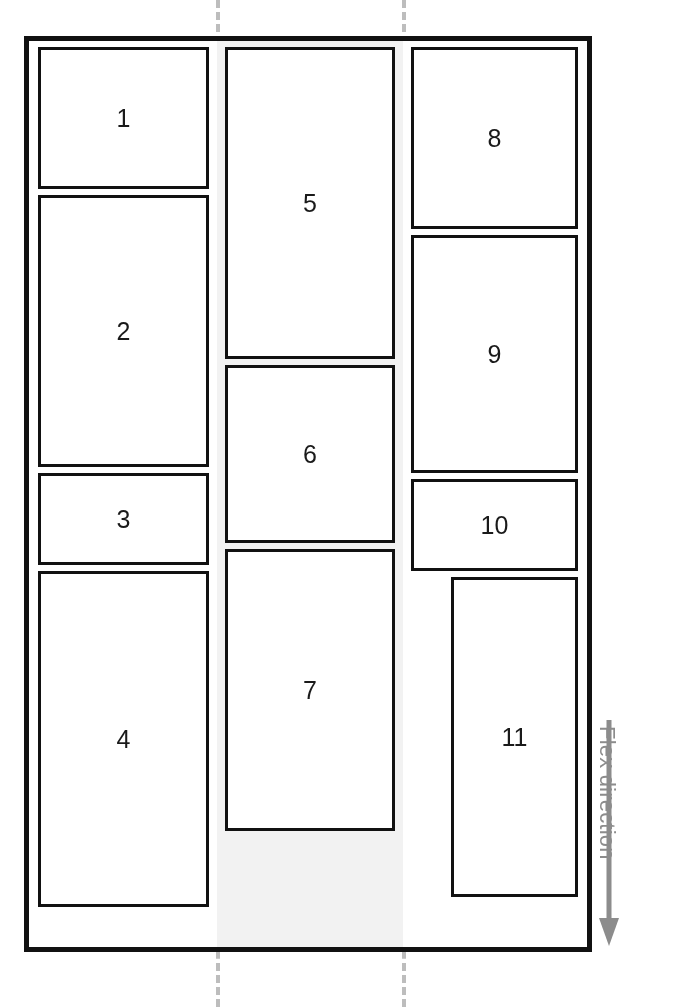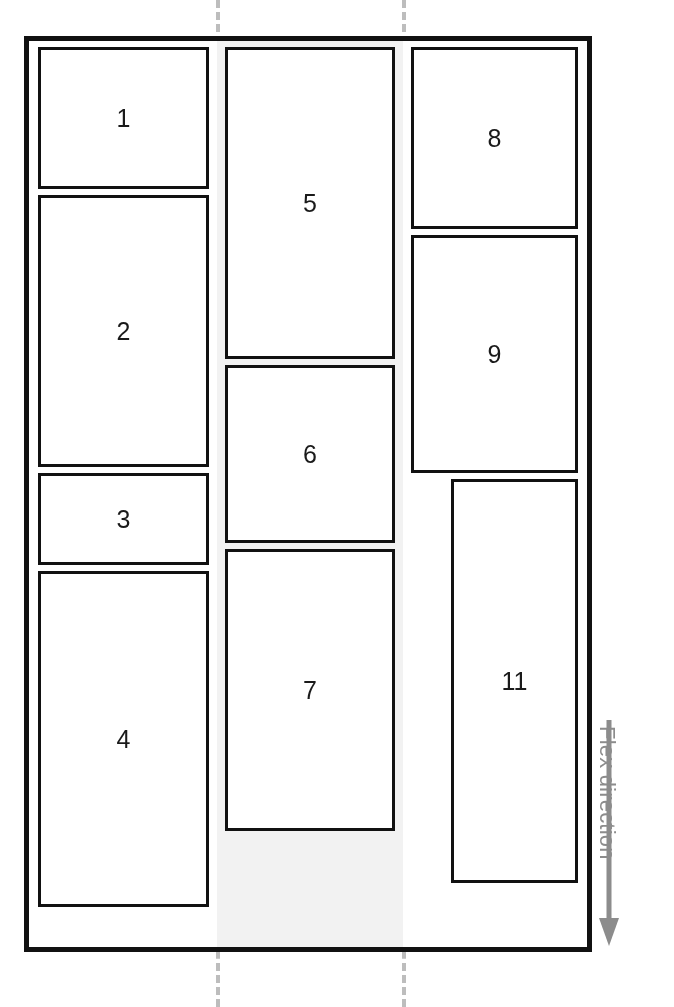--- a/index.html
+++ b/index.html
@@ -84,21 +84,21 @@
 
   
   .i5 { height: 312px; }
   .i6 { height: 178px; }
   .i7 { height: 282px; }
 
   
   .i8  { height: 182px; }
   .i9  { height: 238px; }
   .i10 { height: 92px; }
-  .i11 { height: 404px; margin-left: 40px; }
+  .i11 { height: 320px; margin-left: 40px; }
 
   
   .flex-annotation {
     position: absolute;
     left: 598px;
     top: 718px;
     width: 70px;
     height: 232px;
   }
   .flex-arrow-svg {
@@ -138,20 +138,21 @@
 
     <div class="column col-b">
       <div class="item i5">5</div>
       <div class="item i6">6</div>
       <div class="item i7">7</div>
     </div>
 
     <div class="column col-c">
       <div class="item i8">8</div>
       <div class="item i9">9</div>
+      <div class="item i10">10</div>
       <div class="item i11">11</div>
     </div>
 
   </div>
 
   <div class="flex-annotation">
     <svg class="flex-arrow-svg" width="30" height="232" viewBox="0 0 30 232">
       <line x1="11" y1="2" x2="11" y2="206" stroke="#8c8c8c" stroke-width="5"></line>
       <polygon points="11,228 1,200 21,200" fill="#8c8c8c"></polygon>
     </svg>

